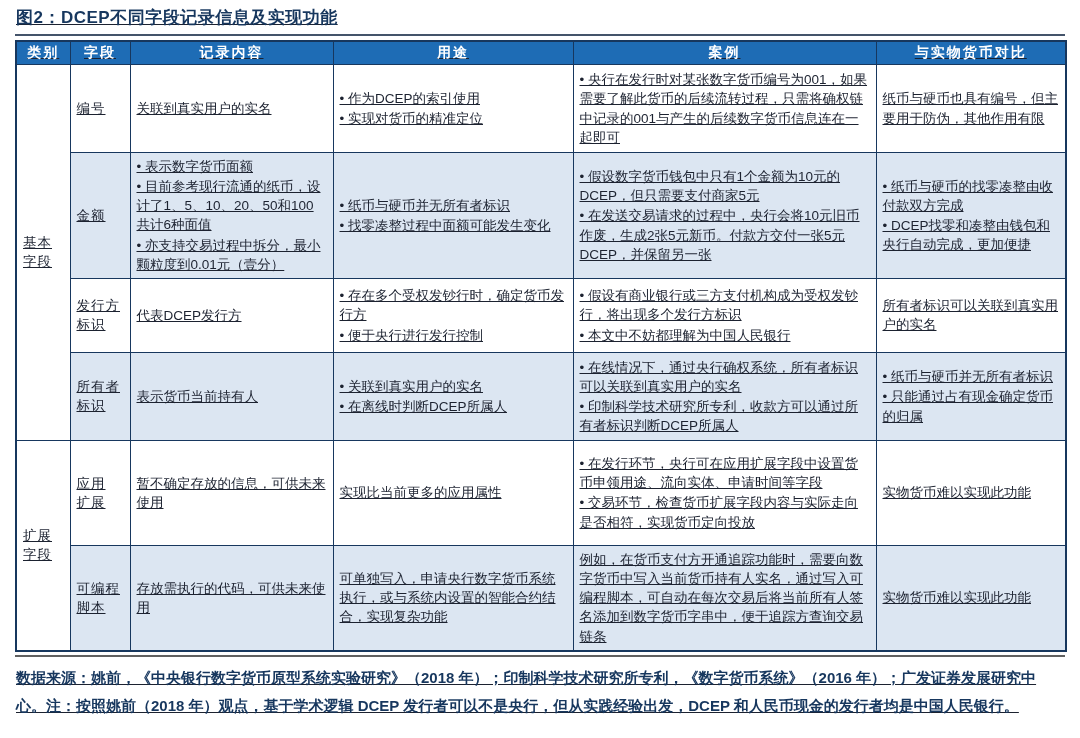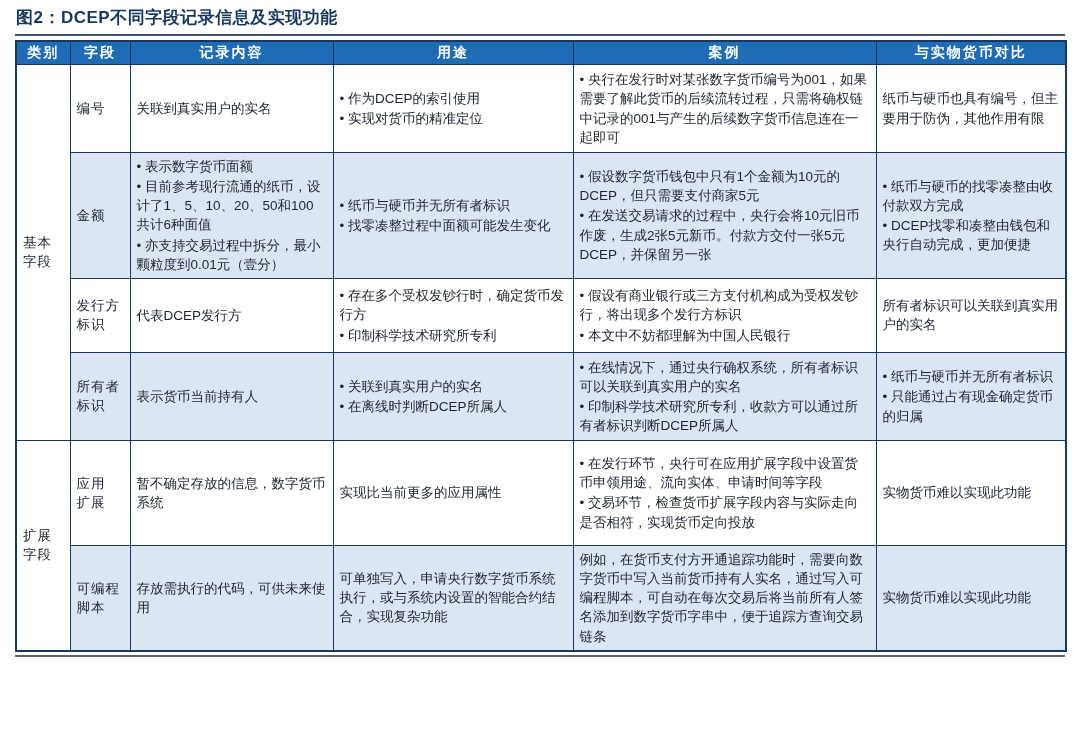--- a/index.html
+++ b/index.html
@@ -12,21 +12,21 @@
     --rule2: #606060;
   }
   * { box-sizing: border-box; }
   html, body {
     margin: 0; padding: 0;
     width: 1080px; height: 738px;
     background: #ffffff;
     font-family: "Liberation Sans", sans-serif;
     color: var(--ink);
   }
-  .page { width: 1080px; height: 738px; padding: 5px 15px 0 15px; overflow: hidden; }
+  .page { width: 1080px; height: 738px; padding: 5px 15px 0 15px; overflow: hidden; text-decoration: underline; }
   .fig-title {
     font-size: 17px; font-weight: bold; color: var(--navy);
     letter-spacing: 0.5px; padding: 1px 0 5px 1px;
   }
   .title-rule { border-top: 2px solid var(--rule1); margin: 0 0 4px 0; width: 1050px; }
   table.dcep {
     width: 1050px; table-layout: fixed;
     border-collapse: collapse;
     border: 2px solid var(--border);
   }
@@ -121,21 +121,21 @@
           </td>
         </tr>
         <tr style="height: 74px; margin-top: 11px;">
           <td class="field">发行方
 标识</td>
           <td class="txt">
             <div class="item">代表DCEP发行方</div>
           </td>
           <td class="txt">
             <div class="item">• 存在多个受权发钞行时，确定货币发行方</div>
-            <div class="item">• 印制科学技术研究所专利</div>
+            <div class="item">• 便于央行进行发行控制</div>
           </td>
           <td class="txt">
             <div class="item">• 假设有商业银行或三方支付机构成为受权发钞行，将出现多个发行方标识</div>
             <div class="item">• 本文中不妨都理解为中国人民银行</div>
           </td>
           <td class="txt">
             <div class="item">所有者标识可以关联到真实用户的实名</div>
           </td>
         </tr>
         <tr class="shaded" style="height: 88px;">
@@ -156,21 +156,21 @@
             <div class="item">• 纸币与硬币并无所有者标识</div>
             <div class="item">• 只能通过占有现金确定货币的归属</div>
           </td>
         </tr>
         <tr style="height: 105px;">
           <td rowspan="2" class="cat">扩展
 字段</td>
           <td class="field">应用
 扩展</td>
           <td class="txt">
-            <div class="item">暂不确定存放的信息，数字货币系统</div>
+            <div class="item">暂不确定存放的信息，可供未来使用</div>
           </td>
           <td class="txt">
             <div class="item">实现比当前更多的应用属性</div>
           </td>
           <td class="txt">
             <div class="item">• 在发行环节，央行可在应用扩展字段中设置货币申领用途、流向实体、申请时间等字段</div>
             <div class="item">• 交易环节，检查货币扩展字段内容与实际走向是否相符，实现货币定向投放</div>
           </td>
           <td class="txt">
             <div class="item">实物货币难以实现此功能</div>
@@ -189,13 +189,14 @@
             <div class="item">例如，在货币支付方开通追踪功能时，需要向数字货币中写入当前货币持有人实名，通过写入可编程脚本，可自动在每次交易后将当前所有人签名添加到数字货币字串中，便于追踪方查询交易链条</div>
           </td>
           <td class="txt">
             <div class="item">实物货币难以实现此功能</div>
           </td>
         </tr>
       </tbody>
   </table>
 
   <div class="foot-rule"></div>
+  <div class="footnote">数据来源：姚前，《中央银行数字货币原型系统实验研究》（2018 年）；印制科学技术研究所专利，《数字货币系统》（2016 年）；广发证券发展研究中心。注：按照姚前（2018 年）观点，基于学术逻辑 DCEP 发行者可以不是央行，但从实践经验出发，DCEP 和人民币现金的发行者均是中国人民银行。</div>
 </div>
 
 </body></html>

